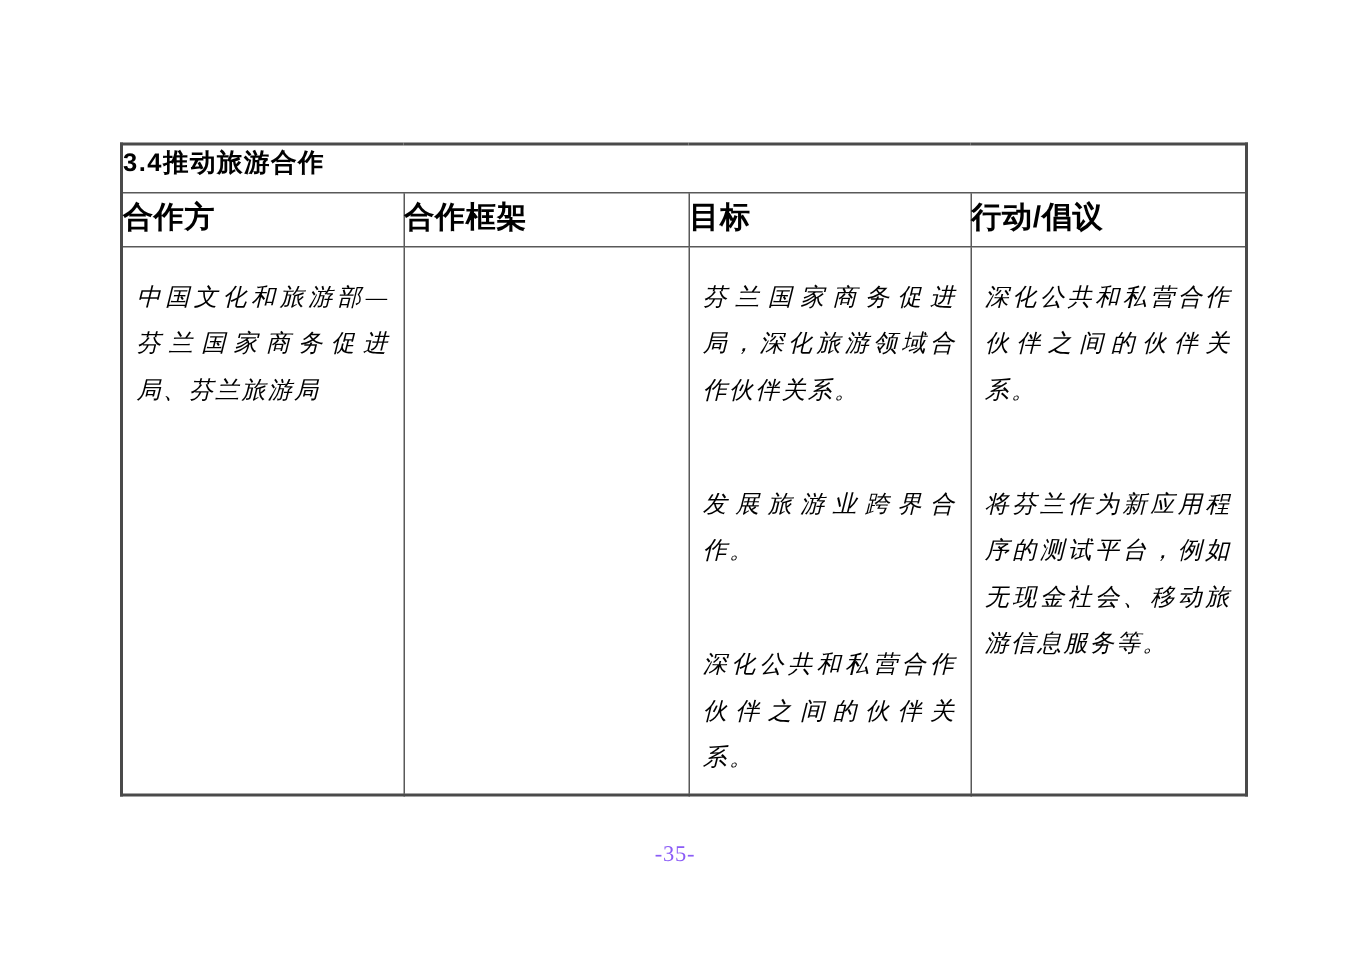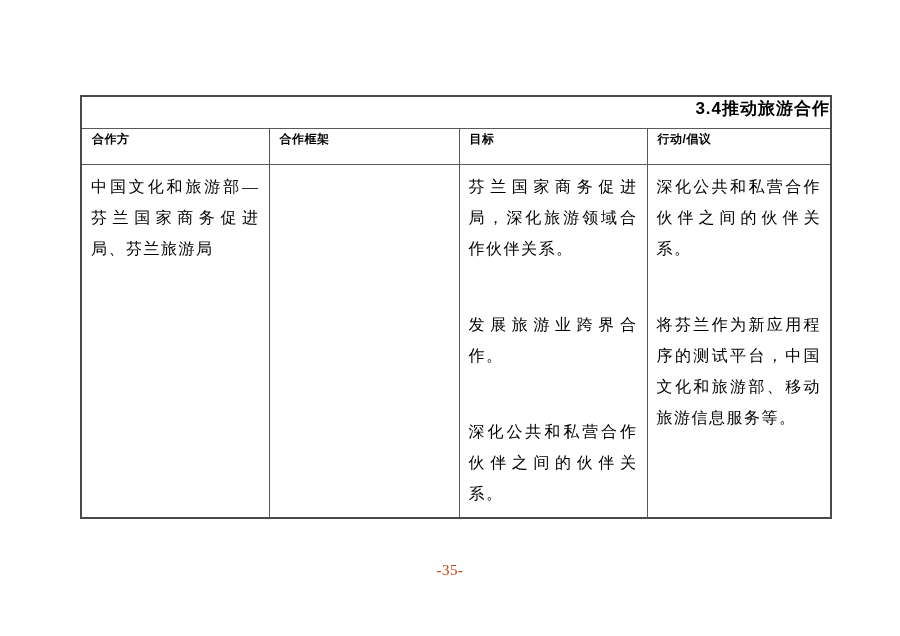--- a/index.html
+++ b/index.html
@@ -23,54 +23,55 @@
     table-layout: fixed;
   }
   table.coop-table td {
     border: 1px solid #595959;
     vertical-align: top;
   }
   
   table.coop-table { border: 2px solid #4a4a4a; }
   td.title-cell {
     height: 32px;
-    text-align: right;
+    text-align: left;
     vertical-align: middle;
     font-family: "Liberation Sans", "DejaVu Sans", sans-serif;
     font-weight: bold;
     font-size: 17px;
     letter-spacing: 1px;
   }
   td.header-cell {
     height: 36px;
     vertical-align: middle;
     font-family: "Liberation Sans", "DejaVu Sans", sans-serif;
     font-weight: bold;
-    font-size: 12px;
-    padding: 2px 10px;
+    font-size: 20px;
+    padding: 2px 0;
     letter-spacing: 0.5px;
   }
   td.body-cell {
     height: 307px;
-    padding: 6px 9px 8px 9px;
+    padding: 18px 9px 8px 9px;
     font-size: 16px;
     line-height: 31px;
     letter-spacing: 1.5px;
     text-align: justify;
+    font-style: italic;
   }
   td.body-cell p { text-align: justify; }
   td.body-cell p.gap { margin-top: 45px; }
   .footer {
     position: absolute;
     left: 0; top: 562px;
     width: 100%;
     text-align: center;
     font-size: 15px;
     letter-spacing: 0.5px;
-    color: #c2410c;
+    color: #8b5cf6;
   }
 </style>
 </head>
 <body>
 
 <div class="page">
 
   <table class="coop-table">
     <colgroup>
       <col style="width:188px">
@@ -95,21 +96,21 @@
         <td class="body-cell">
           <p></p>
         </td>
         <td class="body-cell">
           <p>芬兰国家商务促进局，深化旅游领域合作伙伴关系。</p>
           <p class="gap">发展旅游业跨界合作。</p>
           <p class="gap">深化公共和私营合作伙伴之间的伙伴关系。</p>
         </td>
         <td class="body-cell">
           <p>深化公共和私营合作伙伴之间的伙伴关系。</p>
-          <p class="gap">将芬兰作为新应用程序的测试平台，中国文化和旅游部、移动旅游信息服务等。</p>
+          <p class="gap">将芬兰作为新应用程序的测试平台，例如无现金社会、移动旅游信息服务等。</p>
         </td>
       </tr>
     </tbody>
   </table>
 
   <div class="footer">-35-</div>
 
 </div>
 
 </body></html>

